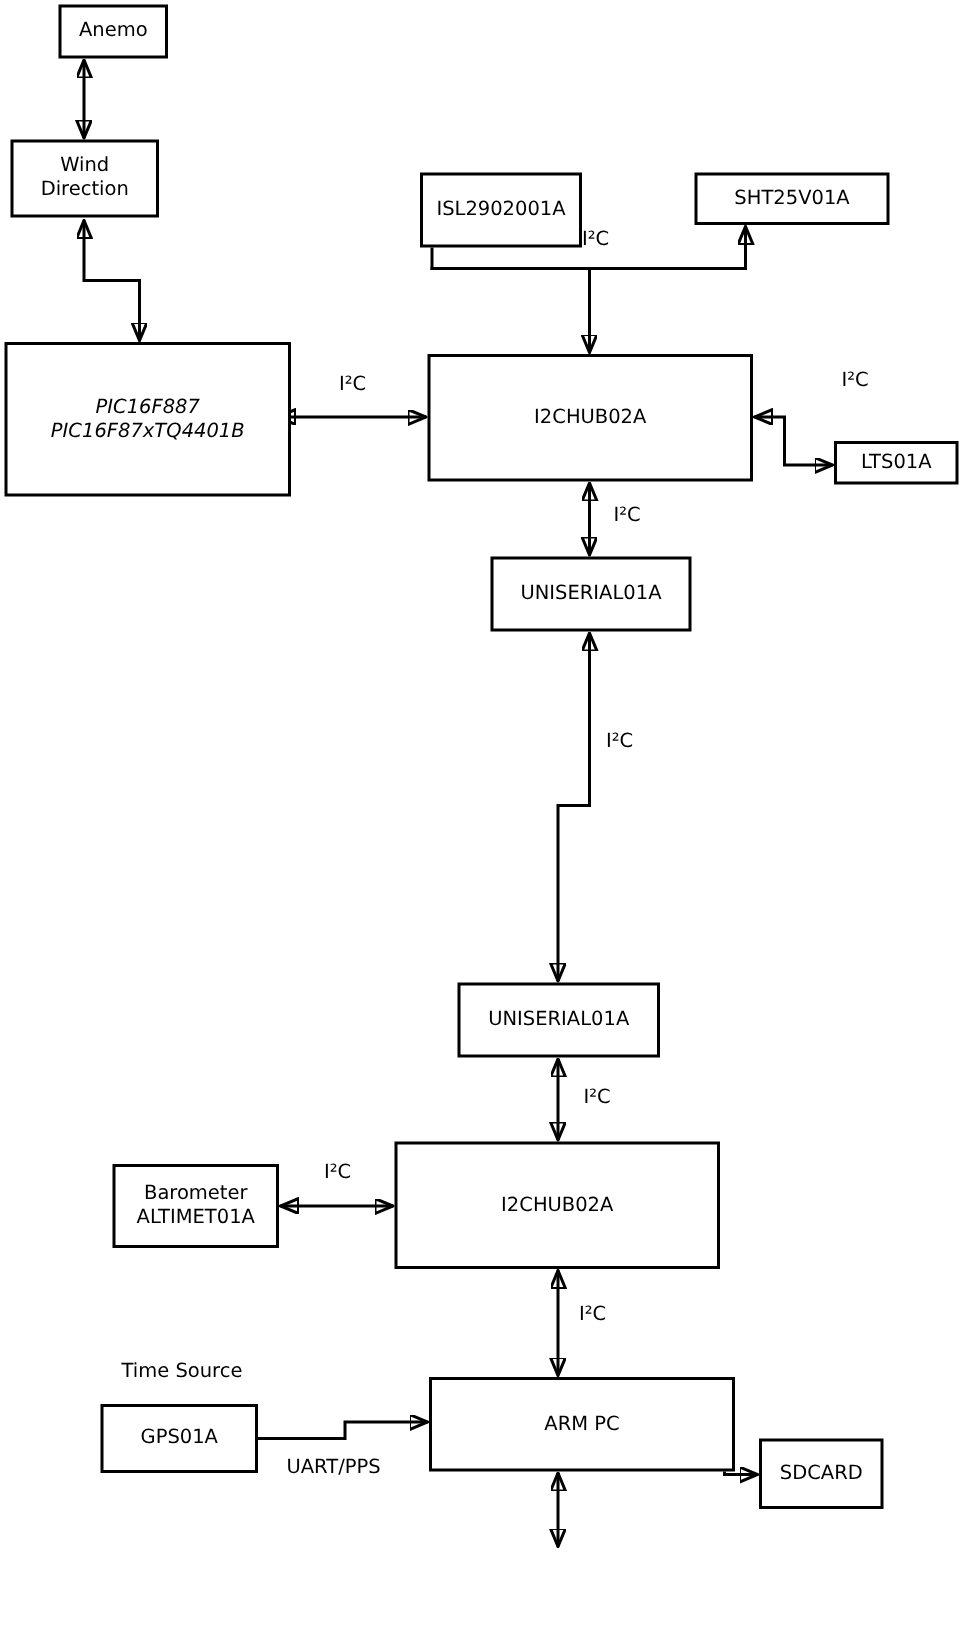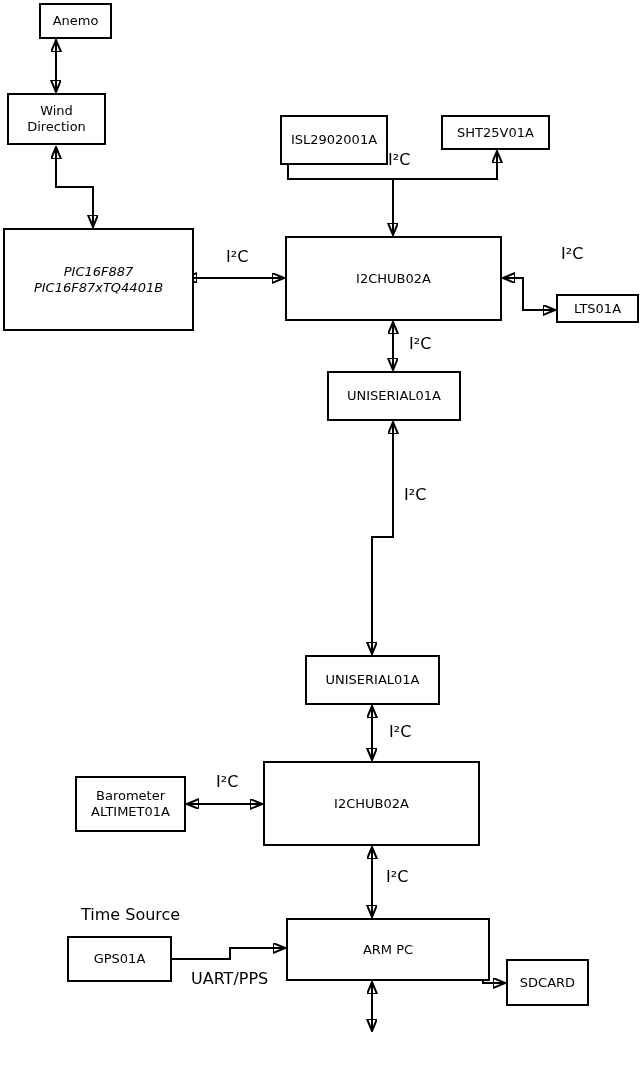--- a/index.html
+++ b/index.html
@@ -37,21 +37,21 @@
     flex-direction: column;
     align-items: center;
     justify-content: center;
     text-align: center;
     font-size: 13px;
     line-height: 16px;
     white-space: nowrap;
   }
   .edge-label {
     position: absolute;
-    font-size: 16px;
+    font-size: 13px;
     line-height: 16px;
     white-space: nowrap;
   }
 </style>
 </head>
 <body>
 
 <div id="stage">
 
   <svg id="wires" width="640" height="1089" viewBox="0 0 640 1089" xmlns="http://www.w3.org/2000/svg">
@@ -92,21 +92,21 @@
 
   <div class="node" style="left:3px; top:228px; width:191px; height:103px;font-style:italic;">
     <span>PIC16F887</span>
     <span>PIC16F87xTQ4401B</span>
   </div>
 
   <div class="node" style="left:235px; top:115px; width:108px; height:50px;margin-left:45px;">
     <span>ISL2902001A</span>
   </div>
 
-  <div class="node" style="left:441px; top:115px; width:109px; height:35px;">
+  <div class="node" style="left:463px; top:115px; width:130px; height:35px;">
     <span>SHT25V01A</span>
   </div>
 
   <div class="node" style="left:285px; top:236px; width:217px; height:85px;">
     <span>I2CHUB02A</span>
   </div>
 
   <div class="node" style="left:556px; top:294px; width:83px; height:29px;">
     <span>LTS01A</span>
   </div>

